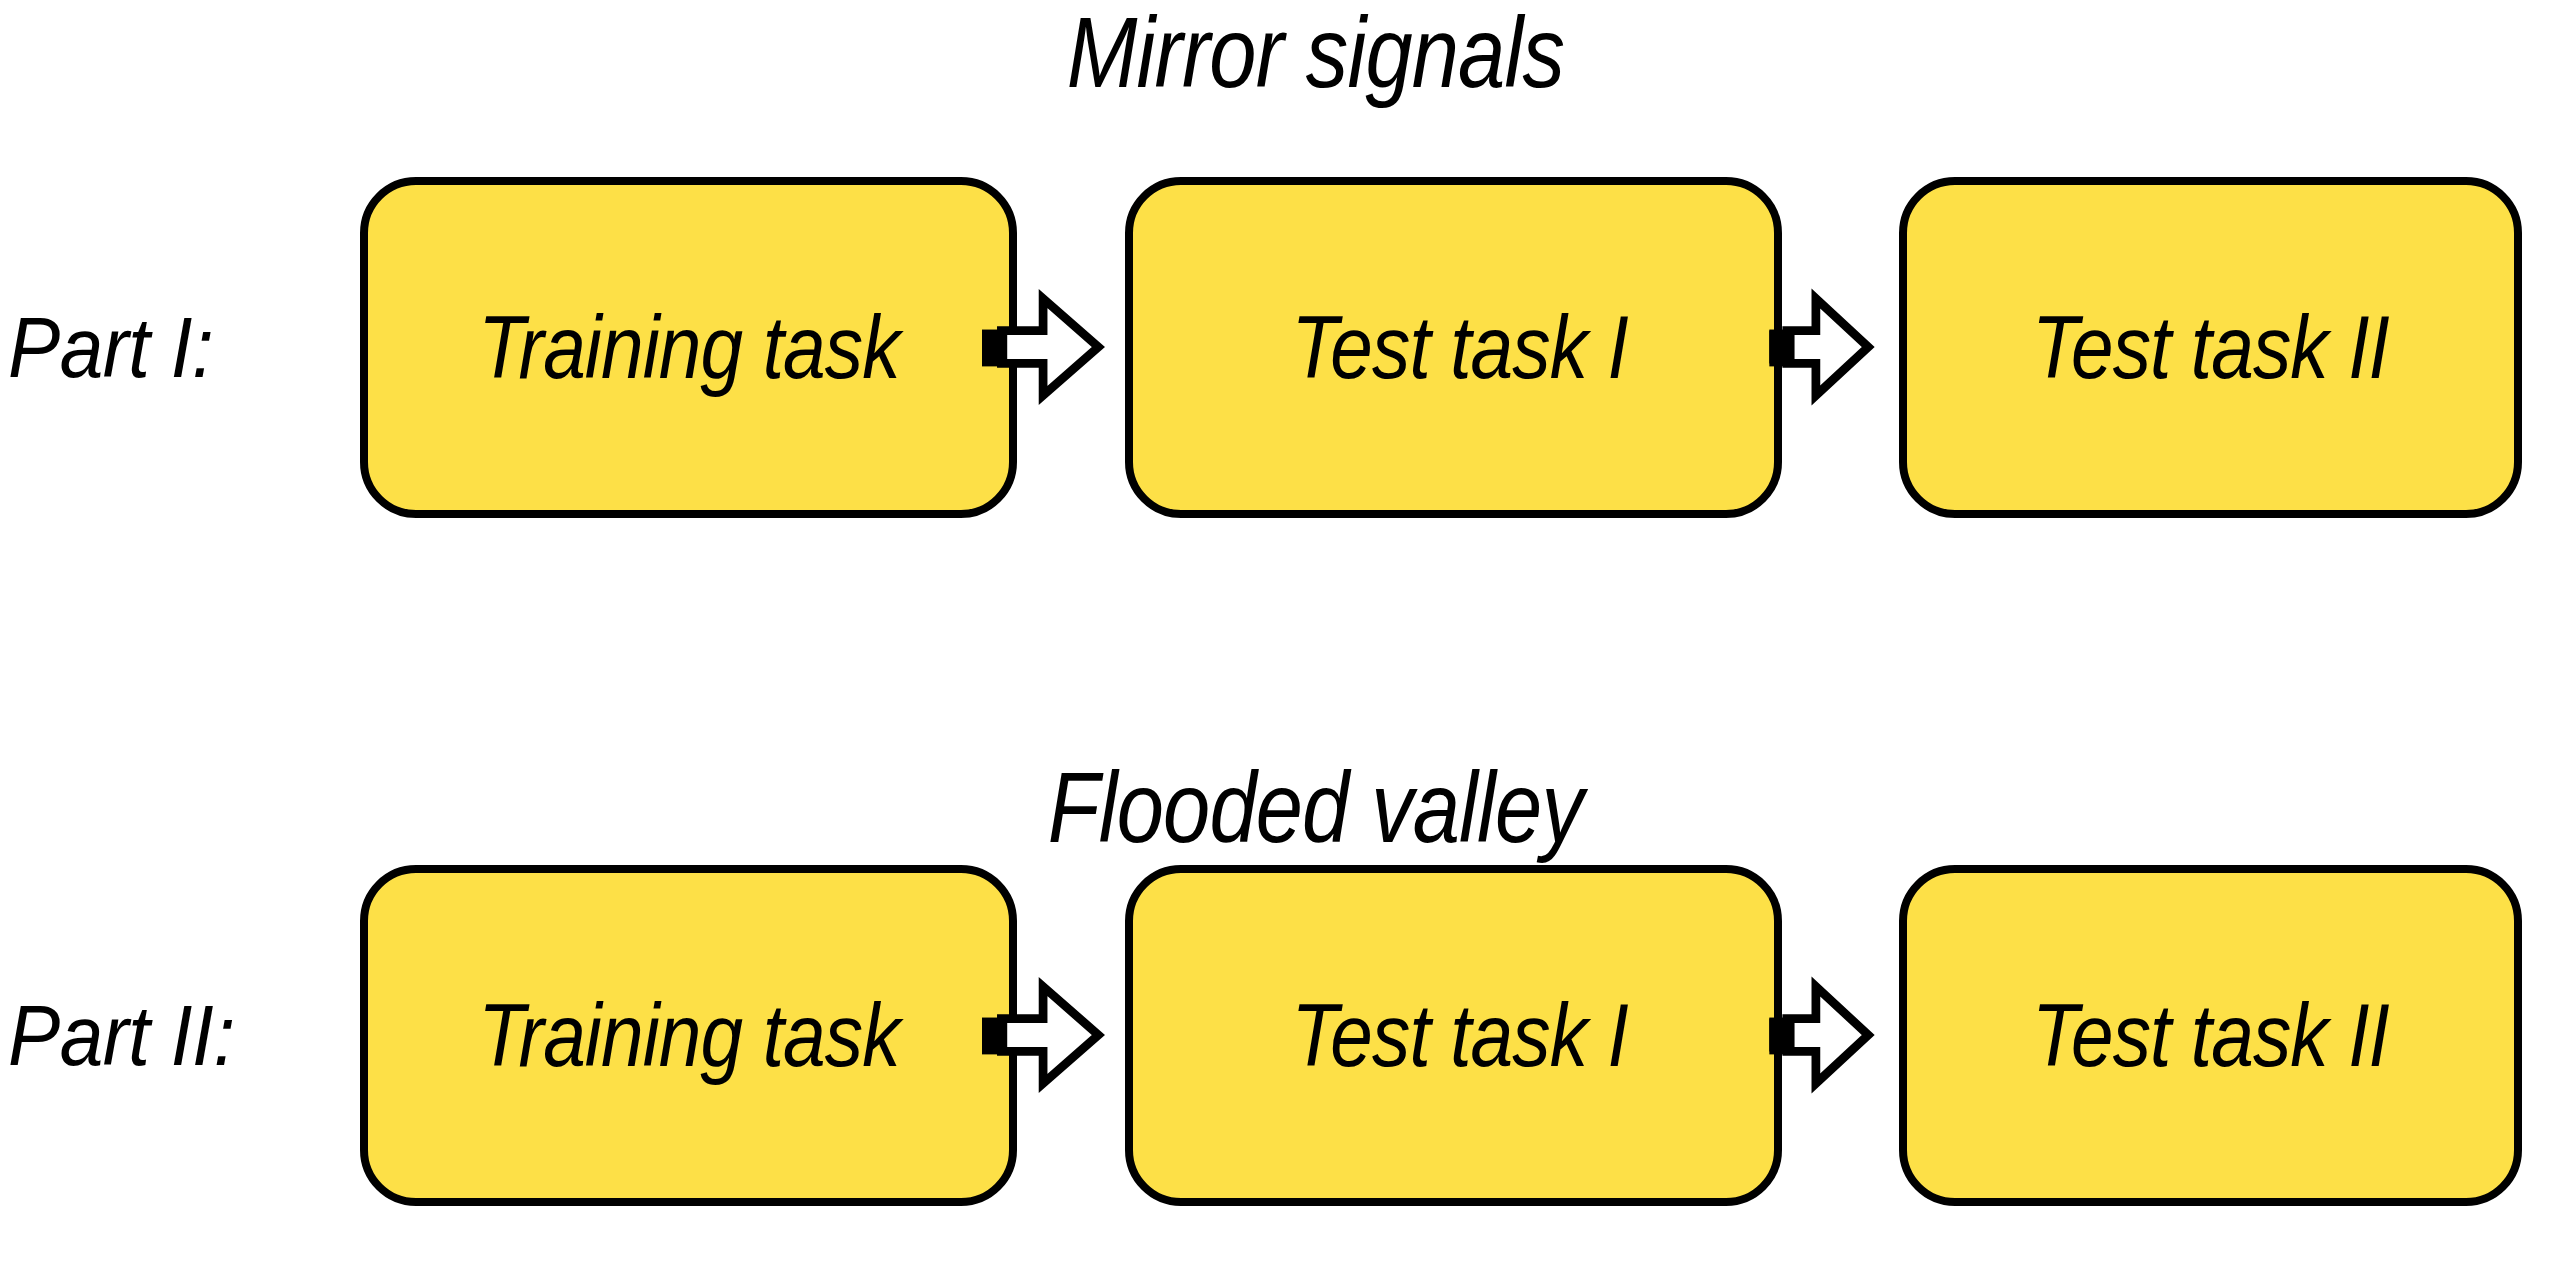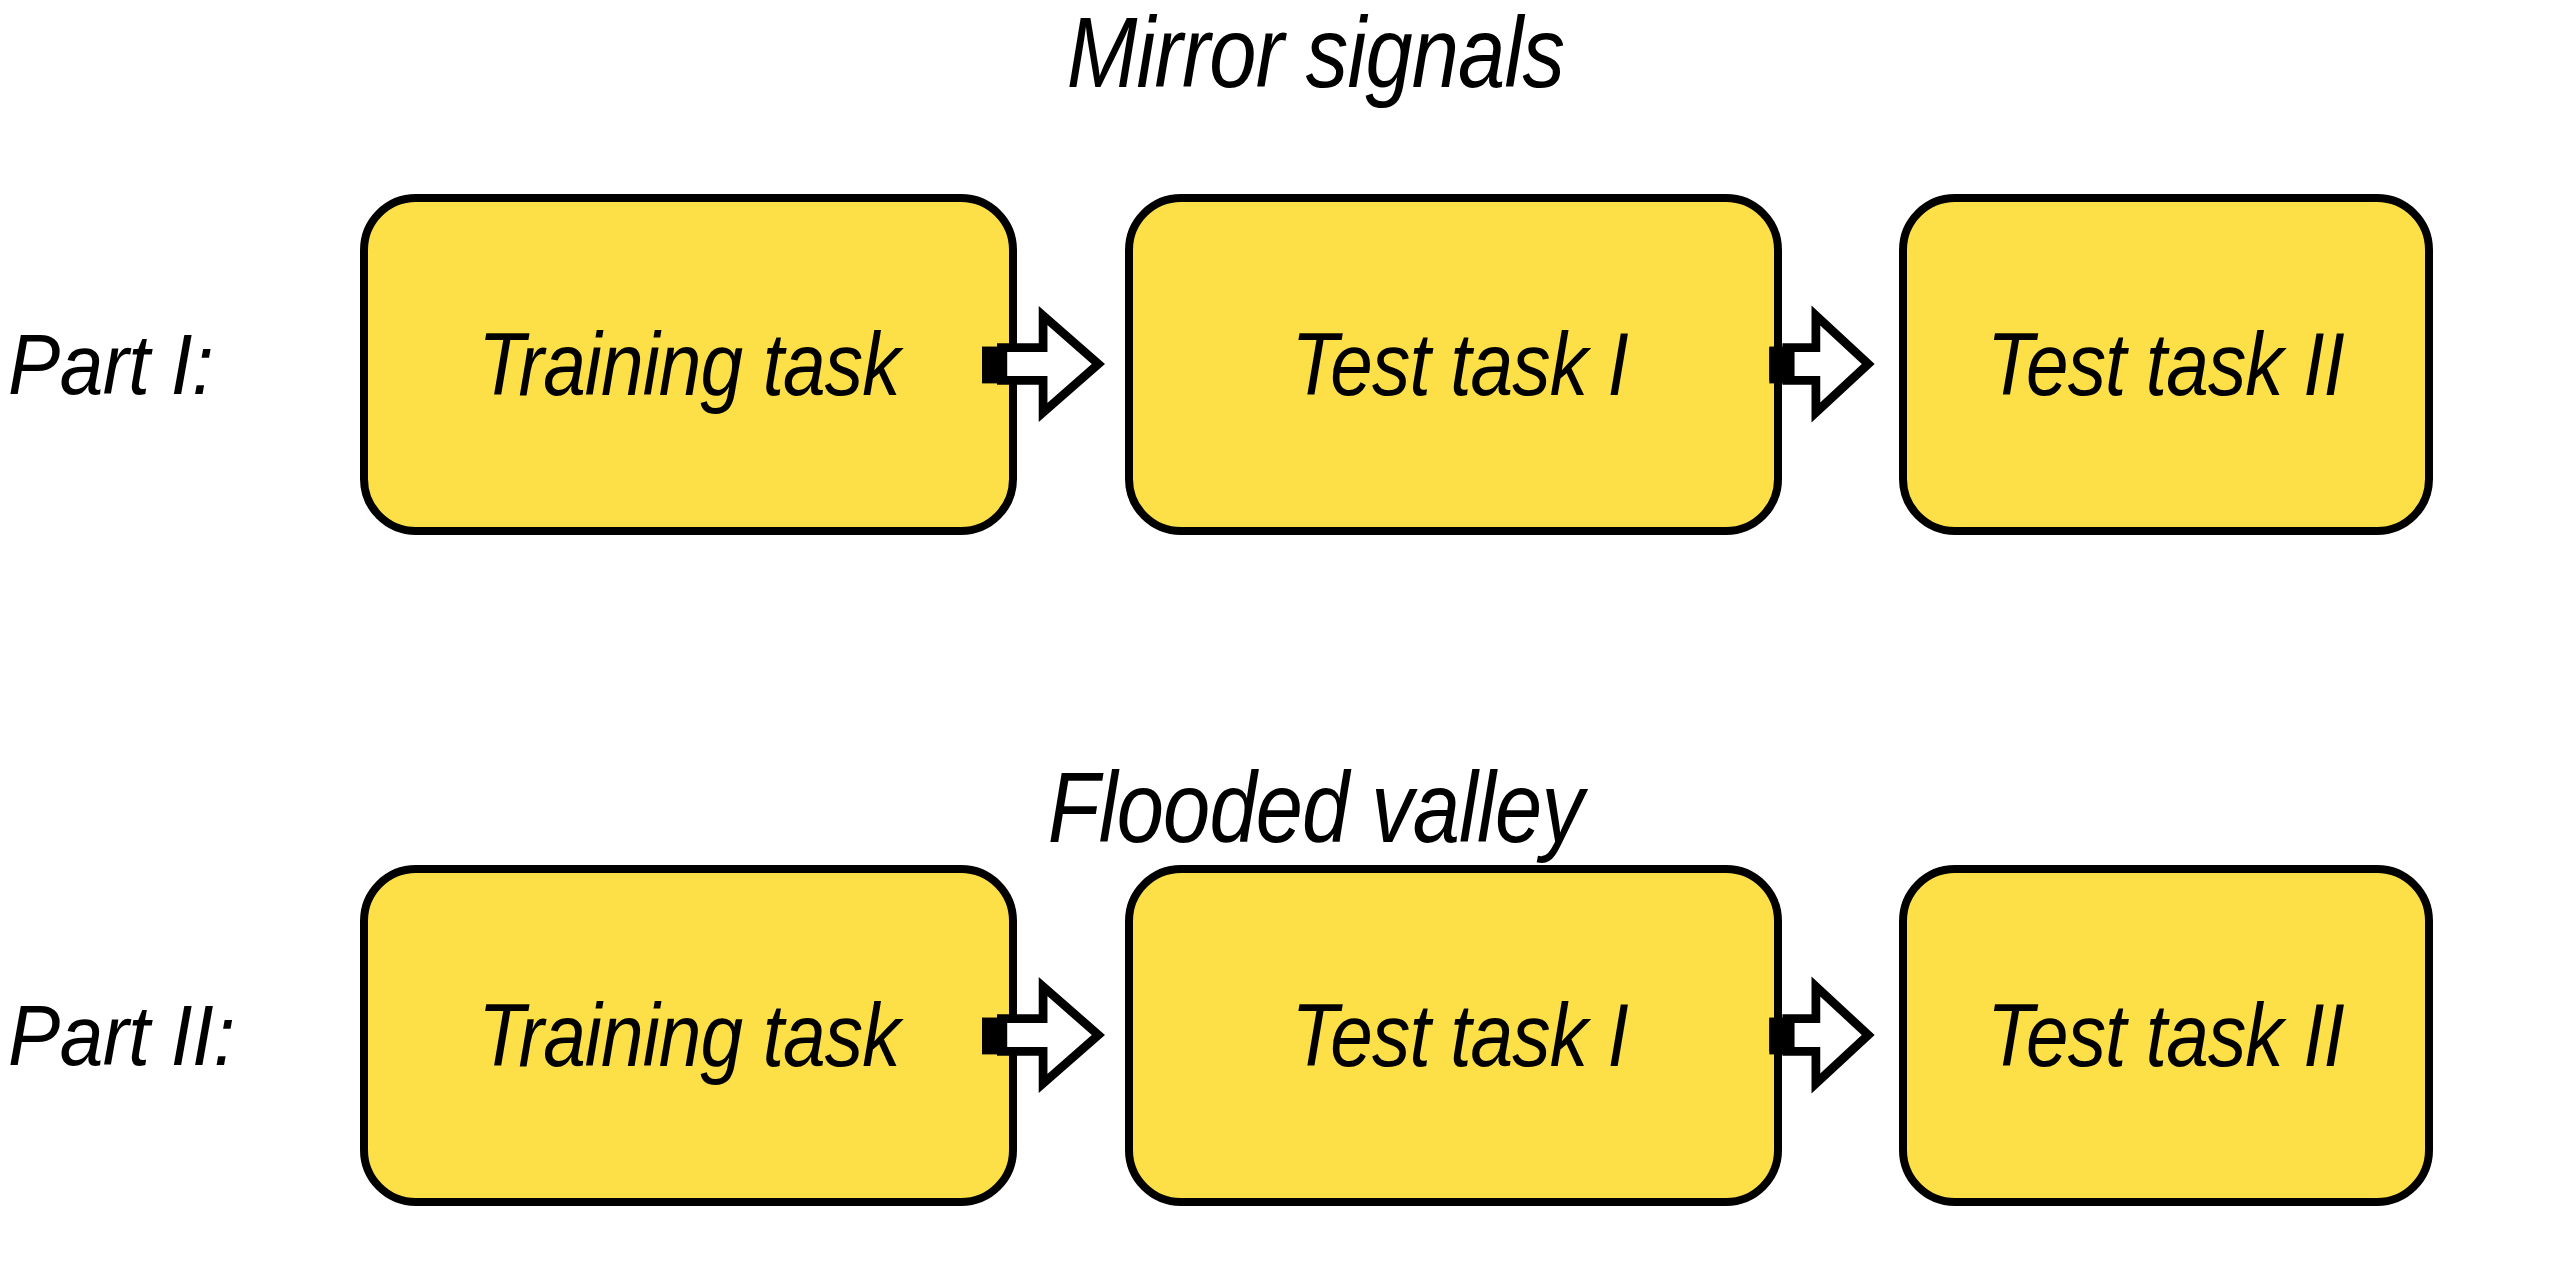--- a/index.html
+++ b/index.html
@@ -41,21 +41,21 @@
   #title-part1 { top: 1.9px; }
   #title-part2 { top: 757px; }
 
   
   .flow-row {
     position: absolute;
     left: 0;
     width: 2576px;
     height: 341px;
   }
-  #row-part1 { top: 194px; }
+  #row-part1 { top: 177px; }
   #row-part2 { top: 865px; }
 
   
   .part-label {
     position: absolute;
     left: 7.7px;
     top: 0;
     height: 341px;
     width: 339px;
     display: flex;
@@ -78,21 +78,21 @@
     box-sizing: border-box;
     border: 8.7px solid #000000;
     border-radius: 56px;
     background: #fde047;
     display: flex;
     align-items: center;
     justify-content: center;
   }
   .task-box-1 { left: 360px;  width: 657px; }
   .task-box-2 { left: 1125px; width: 657px; padding-left: 12px; }
-  .task-box-3 { left: 1899px; width: 534px; }
+  .task-box-3 { left: 1899px; width: 623px; }
 
   .task-label {
     font-size: 89px;
     line-height: 93px;
     font-weight: 400;
     white-space: nowrap;
     letter-spacing: -1px;
     transform: scaleX(0.86);
     color: #000;
   }

